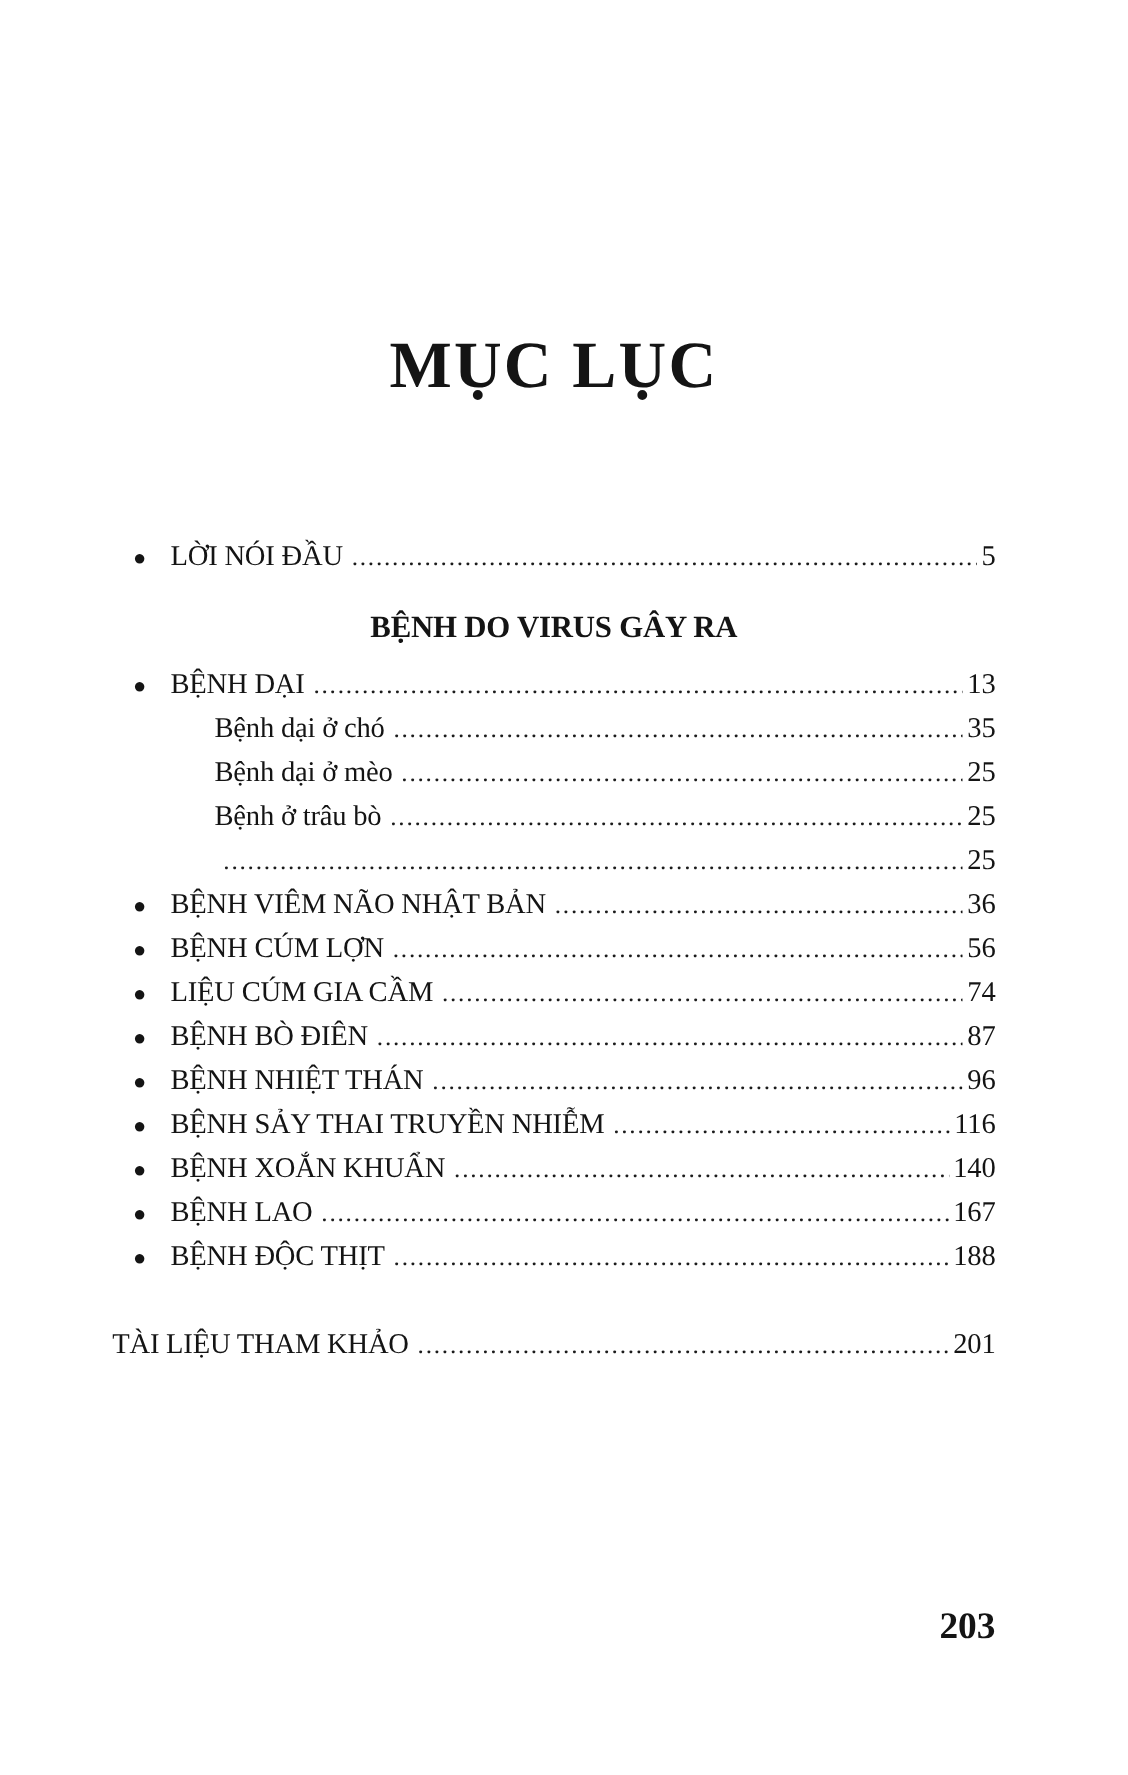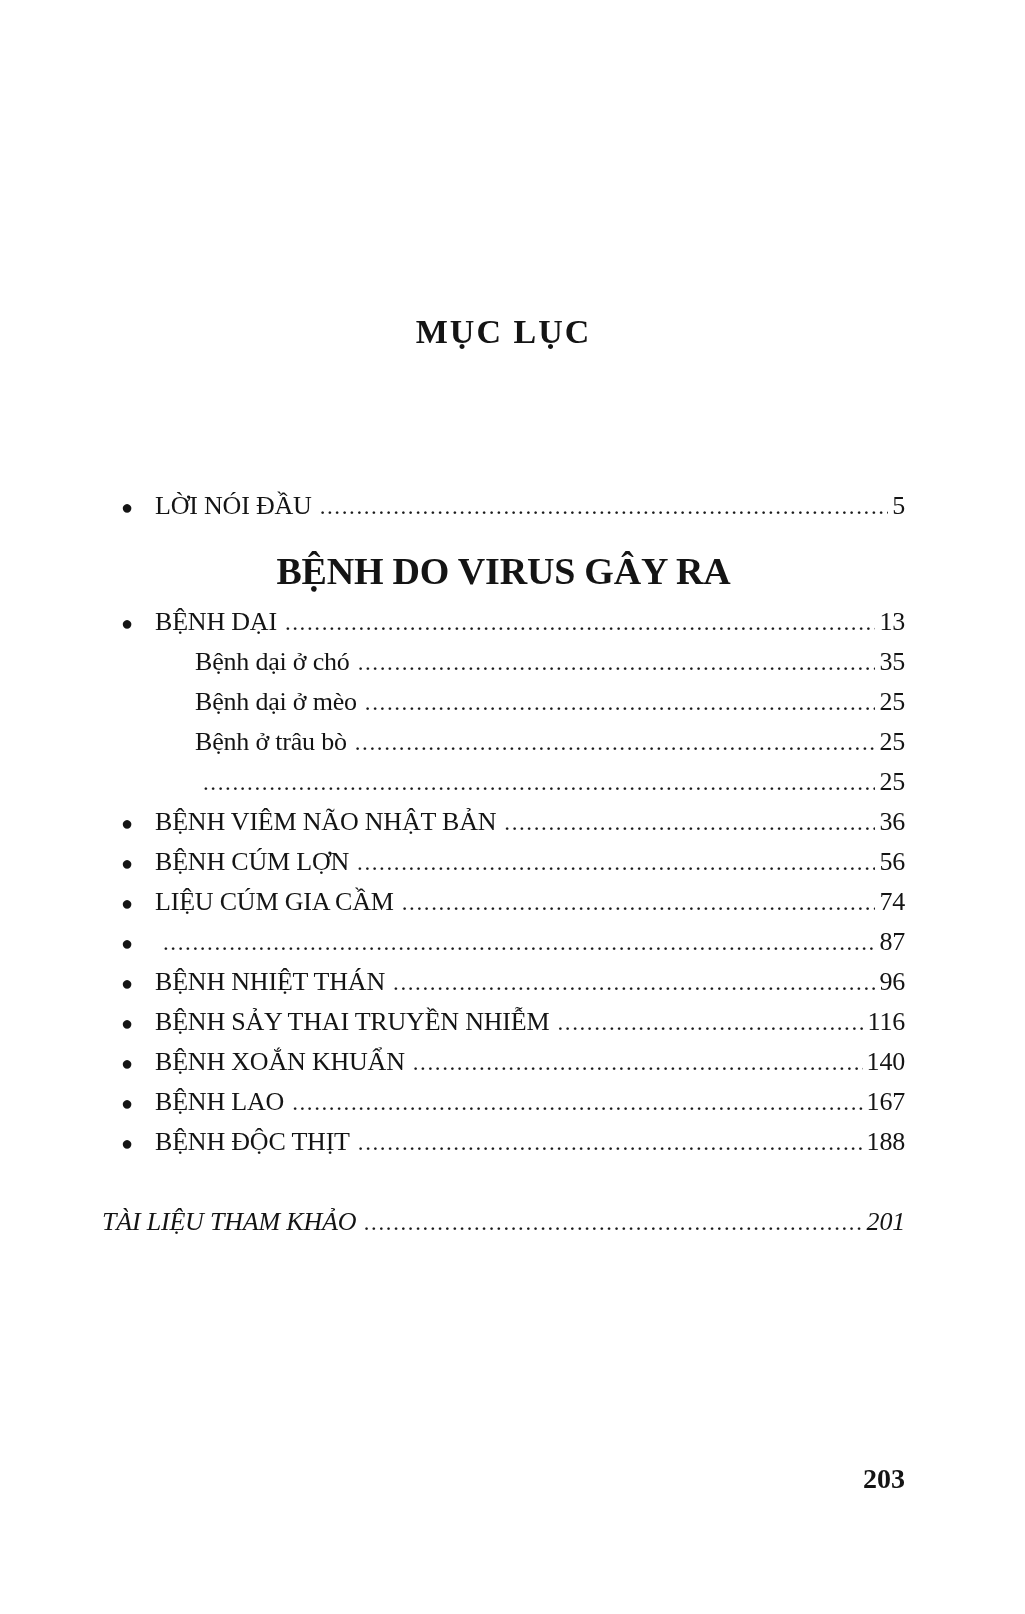--- a/index.html
+++ b/index.html
@@ -12,21 +12,21 @@
     color: #141414;
     font-family: "Liberation Serif", "DejaVu Serif", serif;
     overflow: hidden;
   }
   .doc-title {
     position: absolute;
     top: 306px;
     left: 102px;
     width: 803px;
     text-align: center;
-    font-size: 34px;
+    font-size: 60px;
     line-height: 52px;
     font-weight: bold;
     letter-spacing: 2px;
   }
   .toc {
     position: absolute;
     top: 486px;
     left: 102px;
     width: 803px;
   }
@@ -57,32 +57,32 @@
     color: #1b1b1b;
   }
   .row .pagenum { flex: 0 0 auto; }
   .heading {
     height: 42px;
     line-height: 42px;
     margin-top: 24px;
     margin-bottom: 10px;
     text-align: center;
     font-weight: bold;
-    font-size: 38px;
+    font-size: 28px;
     letter-spacing: -0.2px;
   }
-  .row.plain { margin-top: 40px; font-style: italic; }
+  .row.plain { margin-top: 40px; }
   .footer-num {
     position: absolute;
     top: 1462px;
     left: 102px;
     width: 803px;
     text-align: right;
     font-weight: bold;
-    font-size: 28px;
+    font-size: 34px;
     line-height: 34px;
   }
 </style>
 </head>
 <body>
 
 <div class="page">
   <div class="doc-title">MỤC LỤC</div>
 
   <div class="toc">
@@ -131,20 +131,21 @@
         <span class="pagenum">56</span>
       </div>
       <div class="row entry">
         <span class="bullet">●</span>
         <span class="label">LIỆU CÚM GIA CẦM</span>
         <span class="dots">................................................................................................................................................................................................................................................................................................................................................................................................................</span>
         <span class="pagenum">74</span>
       </div>
       <div class="row entry">
         <span class="bullet">●</span>
+        <span class="label">BỆNH BÒ ĐIÊN</span>
         <span class="dots">................................................................................................................................................................................................................................................................................................................................................................................................................</span>
         <span class="pagenum">87</span>
       </div>
       <div class="row entry">
         <span class="bullet">●</span>
         <span class="label">BỆNH NHIỆT THÁN</span>
         <span class="dots">................................................................................................................................................................................................................................................................................................................................................................................................................</span>
         <span class="pagenum">96</span>
       </div>
       <div class="row entry">

